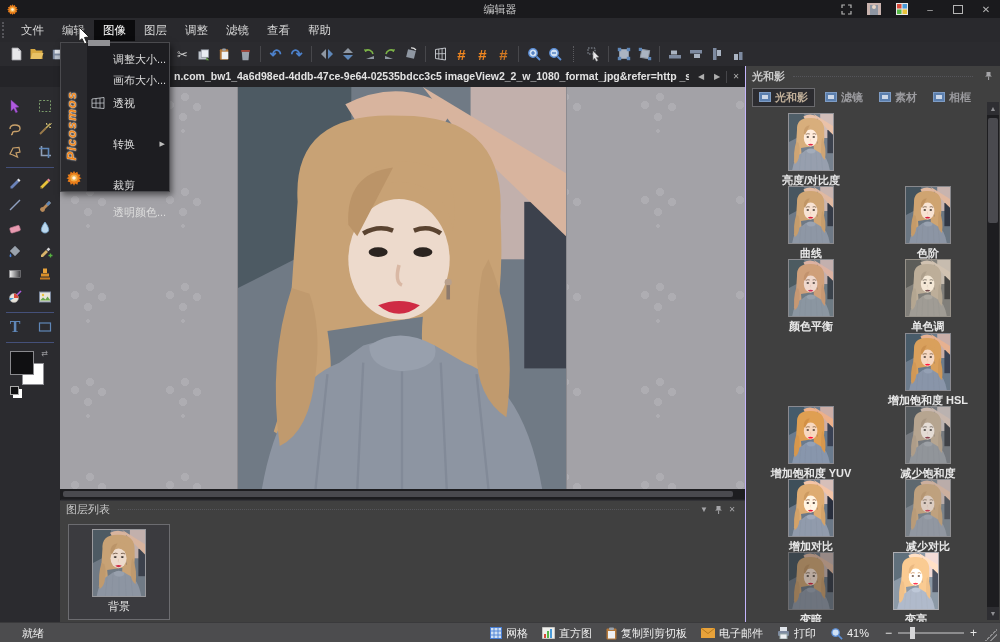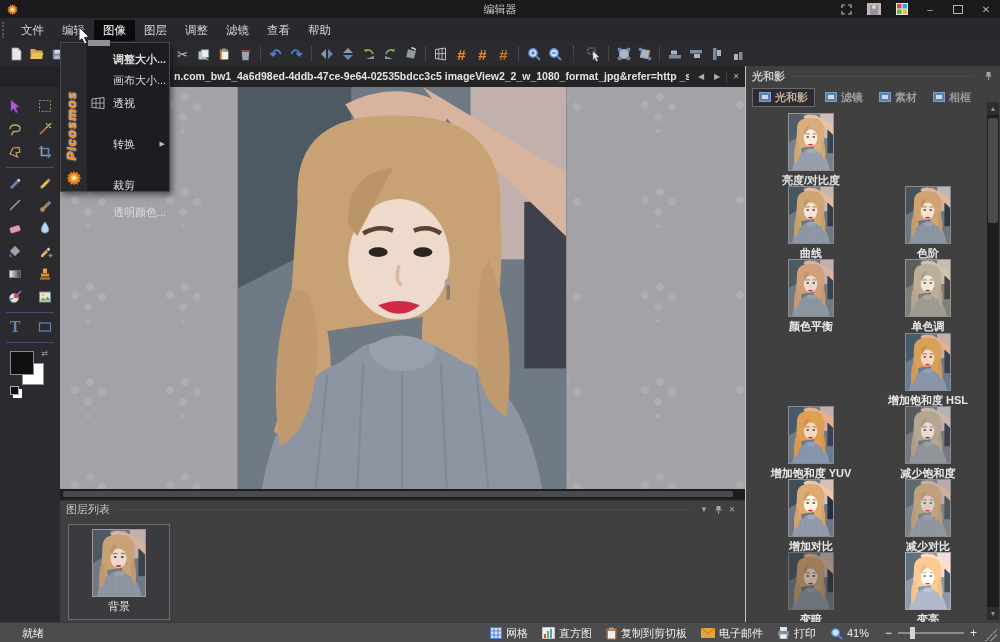--- a/index.html
+++ b/index.html
@@ -99,21 +99,21 @@
   .dropdown{position:absolute;left:60px;top:42px;width:110px;height:150px;background:#1d1d21;border:1px solid #4a4a4e;box-sizing:border-box;display:flex;z-index:50;box-shadow:2px 3px 6px rgba(0,0,0,.5);}
   .brandstrip{width:26px;background:#2a2a2e;position:relative;}
   .brandtext{position:absolute;left:3px;top:48px;writing-mode:vertical-rl;transform:rotate(180deg);
     font-size:13px;font-weight:bold;font-style:italic;color:#f0861c;letter-spacing:1px;
     text-shadow:0 0 1px #fff,0 0 2px #fff;}
   .brandgear{position:absolute;left:4px;bottom:4px;}
   .mitems{flex:1;padding-top:2px;}
   .mitem{position:relative;height:20px;line-height:20px;padding-left:26px;font-size:11px;color:#dcdcdc;}
   .mitem .micon{position:absolute;left:4px;top:4px;}
   .mitem .marrow{position:absolute;right:4px;top:0;font-size:7px;color:#bdbdbd;}
-  .mt1{margin-top:4px;font-weight:bold;}.mt2{margin-top:1px;}.mt3{margin-top:3px;}.mt6{margin-top:21px;}.mt7{margin-top:7px;}
+  .mt1{margin-top:4px;}.mt2{margin-top:1px;}.mt3{margin-top:3px;}.mt6{margin-top:21px;}.mt7{margin-top:7px;}
   
   .cursor{position:absolute;left:78px;top:26px;z-index:60;}
 </style>
 </head>
 <body>
 
 <svg width="0" height="0" style="position:absolute">
   <defs>
     <linearGradient id="grd" x1="0" y1="0" x2="1" y2="0">
       <stop offset="0" stop-color="#f4f4f4"></stop>
@@ -662,21 +662,21 @@
             <use href="#portrait"></use>
           </svg>
           <div class="flabel">减少对比</div>
         </div>
       <div class="fitem" style="left:10px;top:447px">
           <svg class="pthumb fx12" viewBox="0 0 110 140" preserveAspectRatio="none">
             <use href="#portrait"></use>
           </svg>
           <div class="flabel">变暗</div>
         </div>
-      <div class="fitem" style="left:127px;top:447px">
+      <div class="fitem" style="left:115px;top:447px">
           <svg class="pthumb fx13" viewBox="0 0 110 140" preserveAspectRatio="none">
             <use href="#portrait"></use>
           </svg>
           <div class="flabel">变亮</div>
         </div>
     </div>
     <div class="vscroll">
       <div class="vsbtn" style="top:0">
           <span>▲</span>
         </div>

